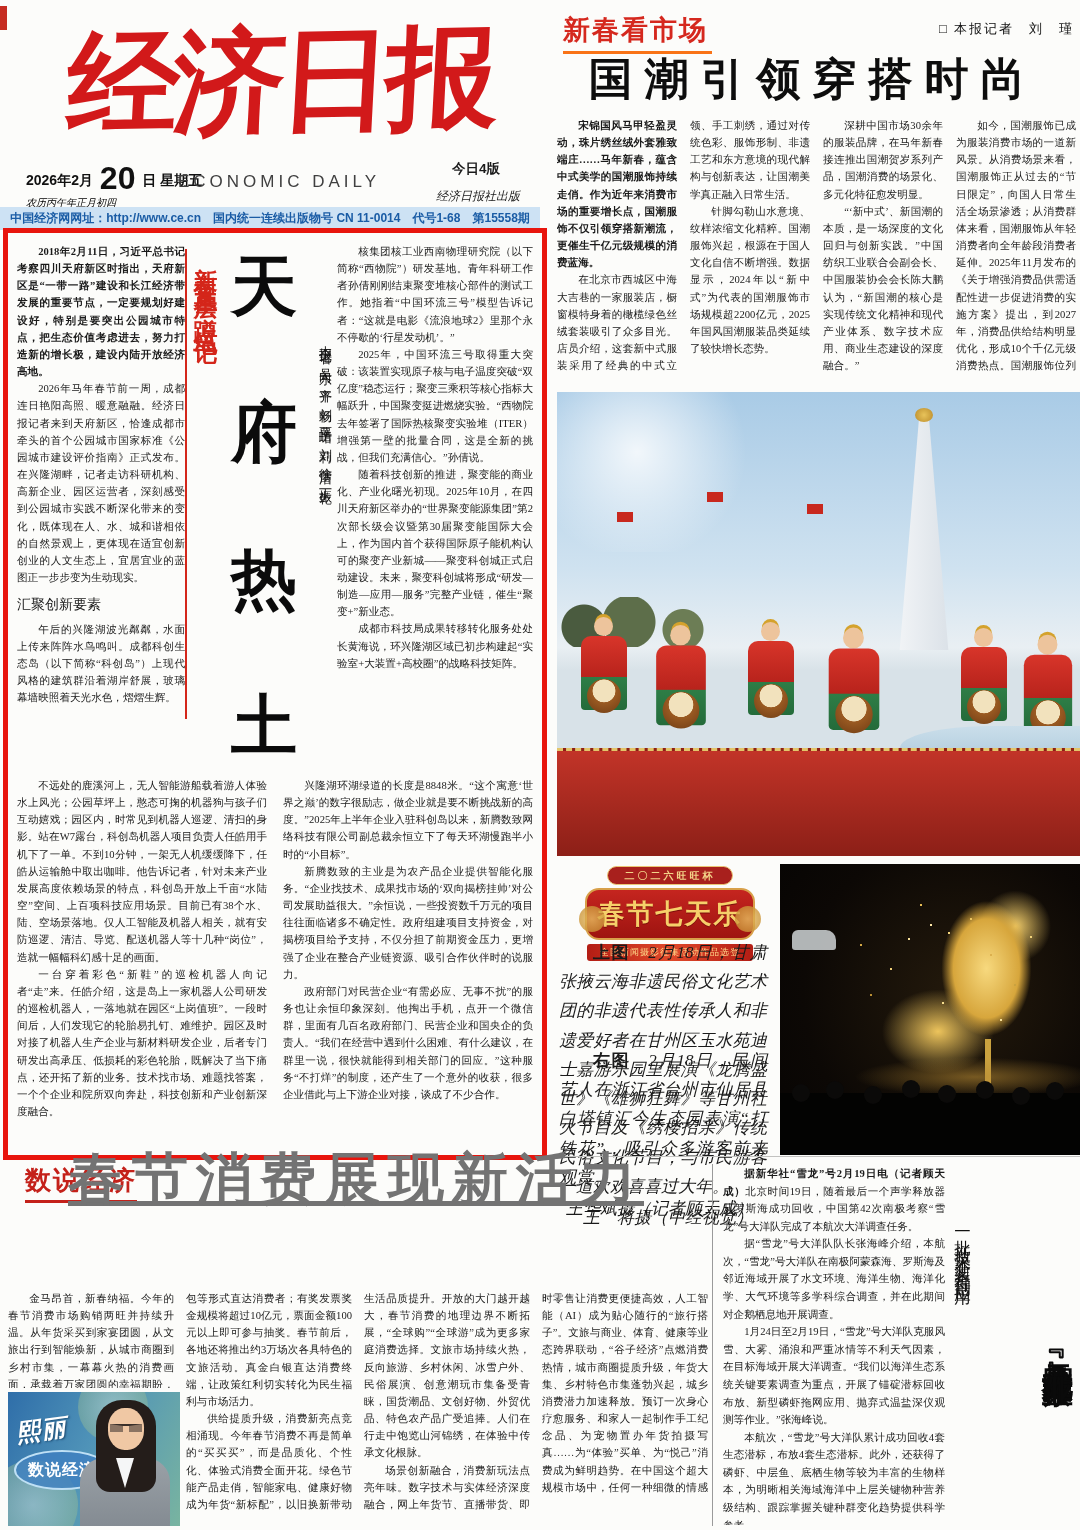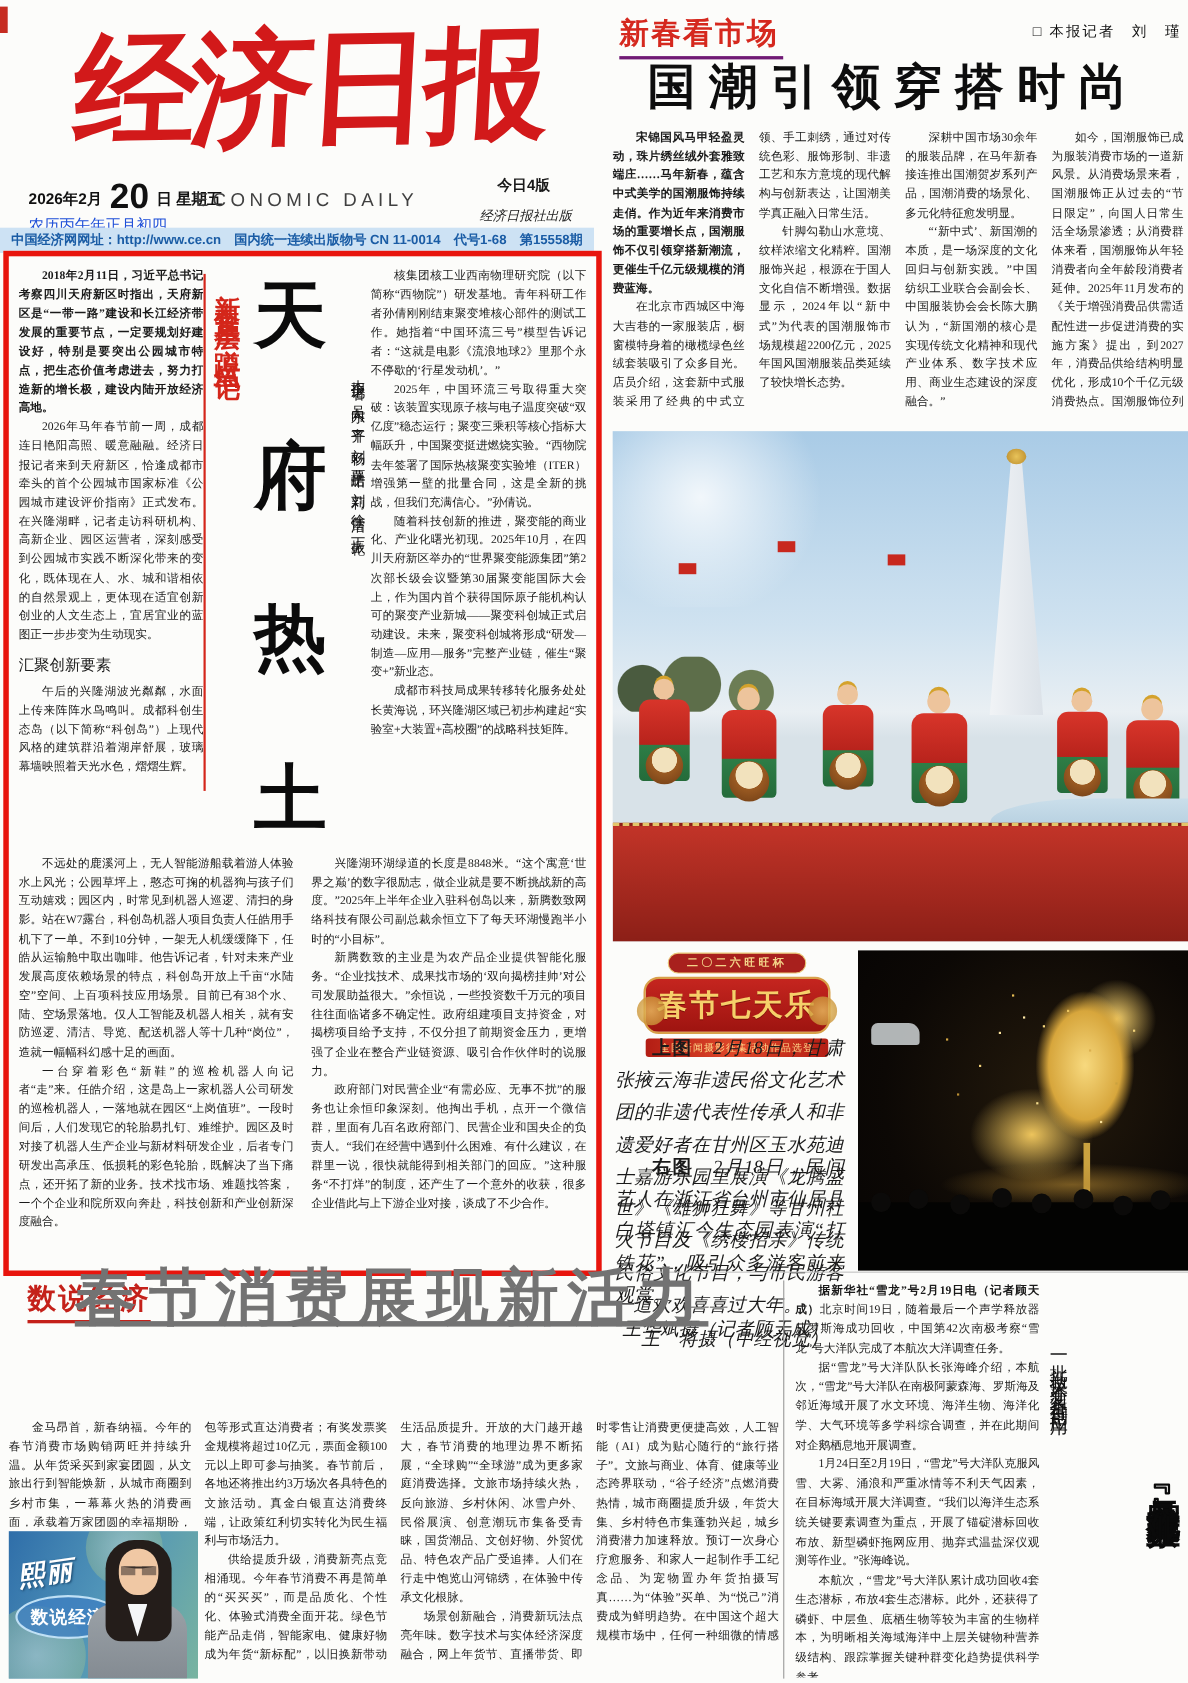--- a/index.html
+++ b/index.html
@@ -9,33 +9,33 @@
 
   
   .corner-mark { position:absolute; left:0; top:6px; width:7px; height:24px; background:#c62c21; }
   .mast-title { position:absolute; left:55px; top:4px; width:450px; height:156px; text-align:center;
                 font-size:112px; line-height:152px; font-weight:900; color:#d2191a;
                 letter-spacing:-6px; transform:skewX(-4deg) rotate(-1deg);
                 font-family:"DejaVu Serif","Liberation Serif",serif; }
   .date-block { position:absolute; left:26px; top:160px; font-family:"Liberation Sans",sans-serif;
                 font-weight:700; font-size:14px; color:#111; white-space:nowrap; }
   .date-block .day { font-size:32px; vertical-align:-4px; margin:0 3px; }
-  .lunar { position:absolute; left:26px; top:196px; font-size:14px; color:#1d4ed8; }
+  .lunar { position:absolute; left:26px; top:196px; font-size:10px; font-style:italic; color:#000000; }
   .mast-eng { position:absolute; left:160px; top:172px; width:220px; text-align:right;
               font-family:"Liberation Sans",sans-serif; font-size:17px; letter-spacing:4px; color:#404040; }
   .mast-edition { position:absolute; left:452px; top:160px; font-family:"Liberation Sans",sans-serif;
                   font-weight:700; font-size:13.5px; }
   .mast-publisher { position:absolute; left:436px; top:188px; font-size:12px; font-style:italic; }
   .info-bar { position:absolute; left:0; top:207px; width:540px; height:23px; background:#cde2f4;
               color:#1a5ca5; font-family:"Liberation Sans",sans-serif; font-weight:700; font-size:12px;
               line-height:23px; text-align:center; }
 
   
   .gc-kicker { position:absolute; left:563px; top:12px; font-family:"Liberation Sans",sans-serif;
-               font-weight:900; font-size:27px; color:#d5281e; border-bottom:3px solid #701a75;
+               font-weight:900; font-size:27px; color:#d5281e; border-bottom:3px solid #f97316;
                padding:0 4px 3px 0; letter-spacing:2px; }
   .gc-byline { position:absolute; right:6px; top:20px; font-size:13px; letter-spacing:2px; color:#111; }
   .gc-headline { position:absolute; left:545px; top:50px; width:535px; text-align:center;
                  font-size:44px; font-weight:700; letter-spacing:12px; color:#0d0d0d; }
   .gc-body { position:absolute; left:557px; top:117px; width:519px; height:271px; overflow:hidden;
              column-count:4; column-gap:13px; font-size:10.6px; line-height:1.62; text-align:justify; }
   .gc-body p, .feat p, .bottom-cols p, .xl-body p, .cap-block p { margin:0; text-indent:2em; }
   .lead-bold { font-weight:700; }
 
   

